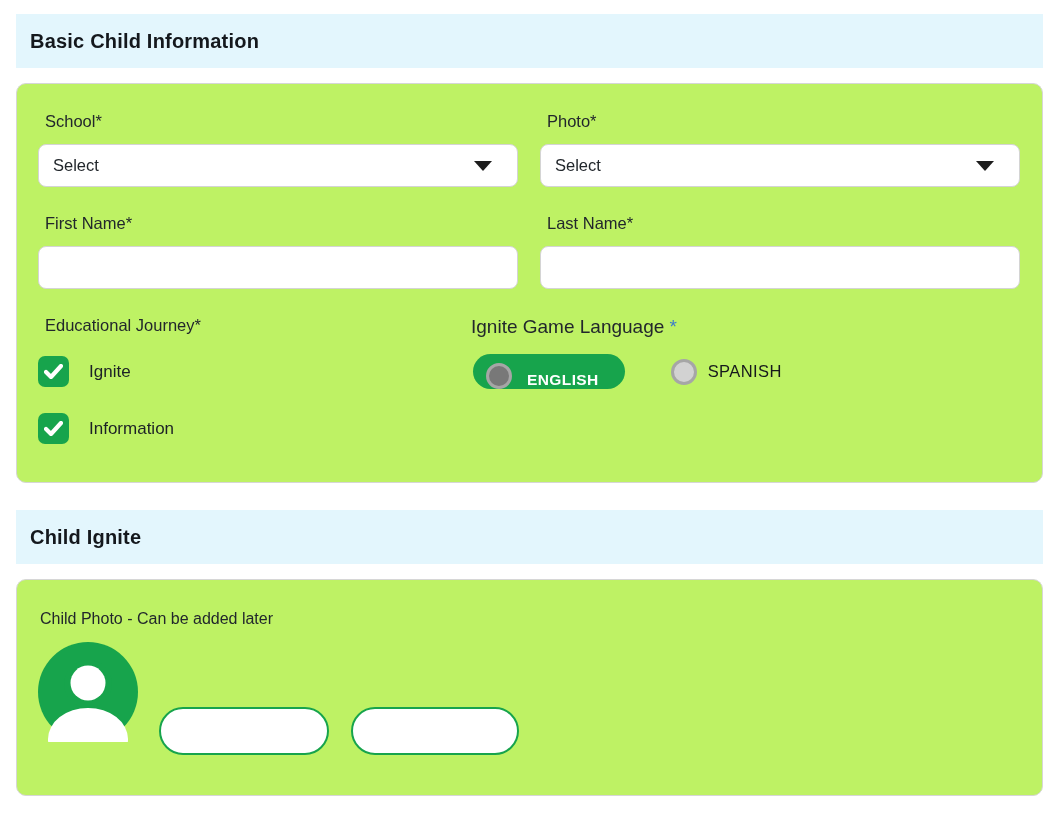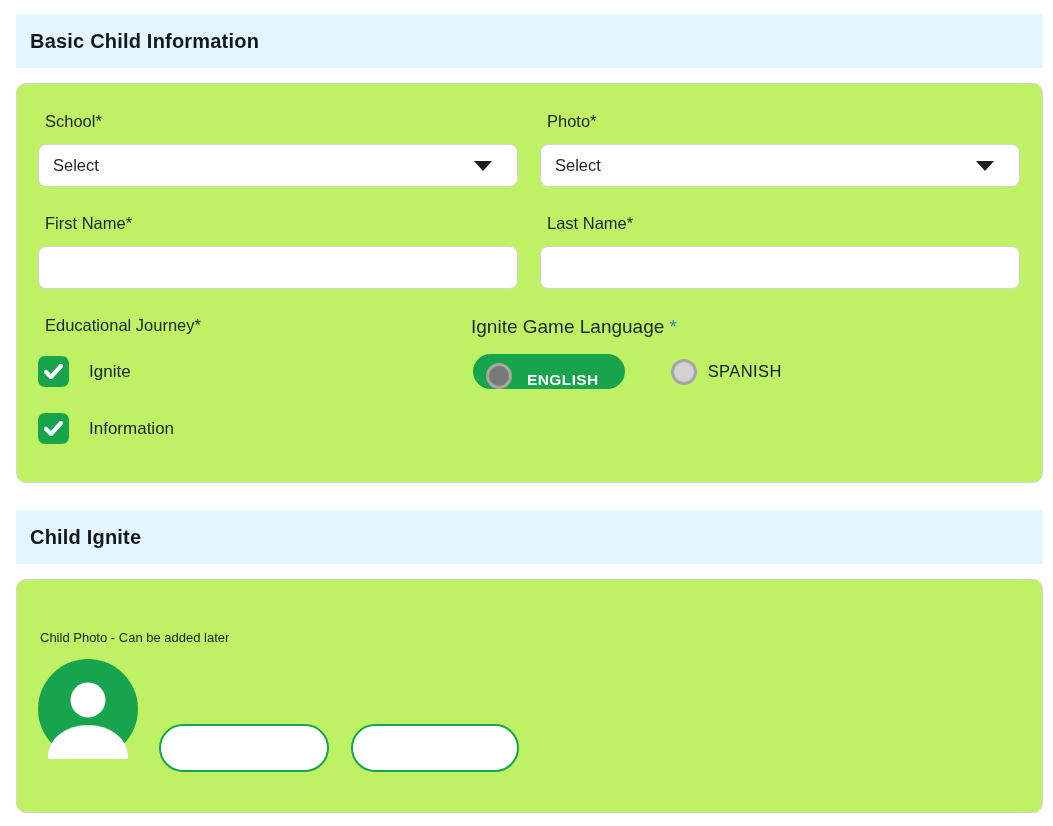--- a/index.html
+++ b/index.html
@@ -71,21 +71,21 @@
   }
   .disc { width:26px; height:26px; border-radius:50%; flex:0 0 26px; }
   .disc-selected   { background:#787878; border:3px solid #a6a6a6; }
   .disc-unselected { background:#d2d2d2; border:3px solid #a6a6a6; }
   .pill .radio-text { color:#fff; font-weight:bold; font-size:15.5px; margin-left:15px; letter-spacing:.4px; }
   .spanish { display:flex; align-items:center; margin-left:46px; cursor:pointer; }
   .spanish .radio-text { color:#16191c; font-size:16.5px; margin-left:11px; letter-spacing:.4px; }
 
   
   .photo-card { padding:30px 22px 40px 21px; min-height:200px; }
-  .note { font-size:13px; color:#22272c; margin-left:2px;margin-top:20px; }
+  .note { font-size:16px; color:#22272c; margin-left:2px; }
   .photo-row { display:flex; align-items:flex-start; margin-top:14px; }
   .avatar { width:100px; height:100px; flex:0 0 100px; }
   .photo-buttons { display:flex; margin-left:21px; margin-top:65px; }
   .outline-btn {
     width:170px; height:48px; background:#fff; cursor:pointer;
     border:2px solid var(--accent-green,#17a44c); border-radius:24px;
   }
   .outline-btn + .outline-btn { margin-left:22px; width:168px; }
 </style>
 </head>

